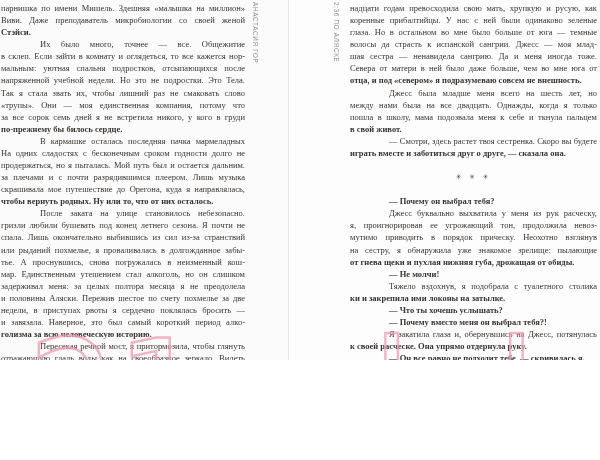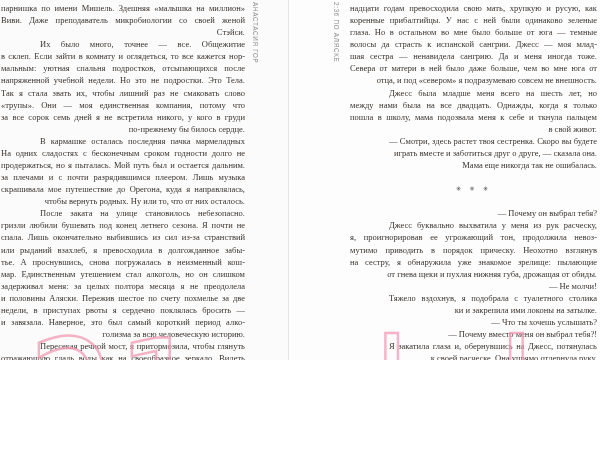--- a/index.html
+++ b/index.html
@@ -5,21 +5,21 @@
   html,body{margin:0;padding:0;background:#fff;}
   .screen{position:relative;width:600px;height:360px;background:#fdfdfd;overflow:hidden;
           font-family:"Liberation Serif","DejaVu Serif",serif;color:#39332e;}
   .page-left-bg{position:absolute;left:0;top:0;width:288px;height:460px;background:#fbfbfb;}
   .gutter{position:absolute;left:288px;top:0;width:1px;height:460px;background:#e6e6e6;}
   .textblock{position:absolute;top:2px;}
   .tb-left{left:1px;width:244px;}
   .tb-right{left:350px;width:247px;}
   .line{height:12.08px;line-height:12.1px;font-size:8.5px;overflow:hidden;white-space:nowrap;}
   .line.j{text-align:justify;text-align-last:justify;white-space:normal;}
-  .line.l{text-align:right;}
+  .line.l{text-align:left;font-weight:bold;}
   .line.c{text-align:center;text-align-last:center;font-family:"DejaVu Sans",sans-serif;
           font-size:6.5px;letter-spacing:3px;color:#3c3c3c;}
   .line.ind{text-indent:15px;margin-left:24px;}
   .vlabel{position:absolute;top:2px;writing-mode:vertical-rl;font-family:"Liberation Sans",sans-serif;
           font-size:6.3px;letter-spacing:0.7px;color:#8e8e8e;white-space:nowrap;}
   .vlabel-left{left:252px;}
   .vlabel-right{left:333px;}
   .folio{position:absolute;top:411px;width:26px;text-align:center;font-family:"Liberation Sans",sans-serif;
          font-size:7px;font-weight:bold;color:#1c1c1c;}
   .folio-left{left:242px;}
@@ -50,21 +50,21 @@
       <div class="line l">по-прежнему бы билось сердце.</div>
       <div class="line j ind">В кармашке осталась последняя пачка мармеладных мишек.</div>
       <div class="line j">На одних сладостях с бесконечным сроком годности долго не</div>
       <div class="line j">продержаться, но я пыталась. Мой путь был и остается дальним.</div>
       <div class="line j">за плечами и с почти разрядившимся плеером. Лишь музыка</div>
       <div class="line j">скрашивала мое путешествие до Орегона, куда я направлялась,</div>
       <div class="line l">чтобы вернуть родных. Ну или то, что от них осталось.</div>
       <div class="line j ind">После заката на улице становилось небезопасно. Медведи</div>
       <div class="line j">гризли любили бушевать под конец летнего сезона. Я почти не</div>
       <div class="line j">спала. Лишь окончательно выбившись из сил из-за странствий</div>
-      <div class="line j">или рыданий взахлеб, я превосходила в долгожданное забы-</div>
+      <div class="line j">или рыданий похмелье, я проваливалась в долгожданное забы-</div>
       <div class="line j">тье. А проснувшись, снова погружалась в неизменный кош-</div>
       <div class="line j">мар. Единственным утешением стал алкоголь, но он слишком</div>
       <div class="line j">задерживал меня: за целых полтора месяца я не преодолела</div>
       <div class="line j">и половины Аляски. Пережив шестое по счету похмелье за две</div>
       <div class="line j">недели, в приступах рвоты я сердечно поклялась бросить —</div>
       <div class="line j">и завязала. Наверное, это был самый короткий период алко-</div>
       <div class="line l">голизма за всю человеческую историю.</div>
       <div class="line j ind">Пересекая речной мост, я притормозила, чтобы глянуть на</div>
       <div class="line j">отражающую гладь воды как на своеобразное зеркало. Видеть</div>
       <div class="line j">собственное лицо было трудно, ведь в нем прослеживаются</div>
@@ -92,21 +92,20 @@
       <div class="line j">волосы да страсть к испанской сангрии. Джесс — моя млад-</div>
       <div class="line j">шая сестра — ненавидела сангрию. Да и меня иногда тоже.</div>
       <div class="line j">Севера от матери в ней было даже больше, чем во мне юга от</div>
       <div class="line l">отца, и под «севером» я подразумеваю совсем не внешность.</div>
       <div class="line j ind">Джесс была младше меня всего на шесть лет, но пропасть</div>
       <div class="line j">между нами была на все двадцать. Однажды, когда я только</div>
       <div class="line j">пошла в школу, мама подозвала меня к себе и ткнула пальцем</div>
       <div class="line l">в свой живот.</div>
       <div class="line j ind">— Смотри, здесь растет твоя сестренка. Скоро вы будете</div>
       <div class="line l">играть вместе и заботиться друг о друге, — сказала она.</div>
-      <div class="line l ind">Мама еще никогда так не ошибалась.</div>
       <div class="line l"></div>
       <div class="line c">✳ ✳ ✳</div>
       <div class="line l"></div>
       <div class="line l ind">— Почему он выбрал тебя?</div>
       <div class="line j ind">Джесс буквально выхватила у меня из рук расческу, когда</div>
       <div class="line j">я, проигнорировав ее угрожающий тон, продолжила невоз-</div>
       <div class="line j">мутимо приводить в порядок прическу. Неохотно взглянув</div>
       <div class="line j">на сестру, я обнаружила уже знакомое зрелище: пылающие</div>
       <div class="line l">от гнева щеки и пухлая нижняя губа, дрожащая от обиды.</div>
       <div class="line l ind">— Не молчи!</div>

